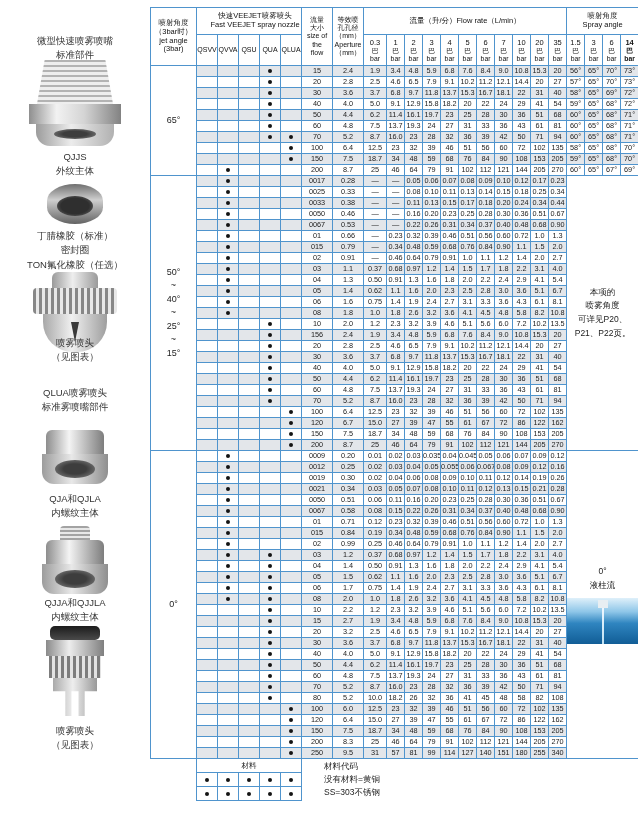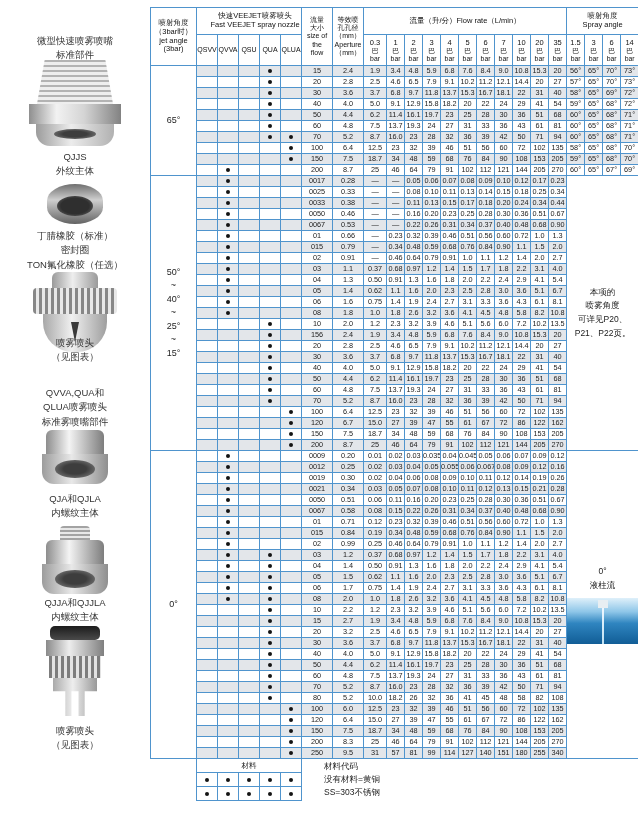--- a/index.html
+++ b/index.html
@@ -117,21 +117,20 @@
           <div class="c"></div>
         </div>
     </div>
 
     <div class="sb" style="top:336px">
       <div class="l">喷雾喷头</div>
       <div class="l">（见图表）</div>
     </div>
 
     <div class="sb" style="top:386px">
-      <div class="l">QVVA,QUA和</div>
       <div class="l">QLUA喷雾喷头</div>
       <div class="l">标准雾喷嘴部件</div>
     </div>
 
     <div class="sb" style="top:430px">
       <div class="photo p-hex">
           <div class="a"></div>
           <div class="b"></div>
         </div>
     </div>
@@ -299,21 +298,21 @@
             <th style="height: 30px;">
               <div class="hdr-num">3</div>
               <div class="hdr-unit">巴</div>
               <div class="hdr-unit">bar</div>
             </th>
             <th style="height: 30px;">
               <div class="hdr-num">6</div>
               <div class="hdr-unit">巴</div>
               <div class="hdr-unit">bar</div>
             </th>
-            <th style="height: 30px;">
+            <th style="height: 30px; font-weight: bold;">
               <div class="hdr-num">14</div>
               <div class="hdr-unit">巴</div>
               <div class="hdr-unit">bar</div>
             </th>
           </tr>
         </thead>
       <tbody>
           <tr class="shade">
             <td class="angle-cell white-cell" rowspan="10">
               <div>65°</div>

